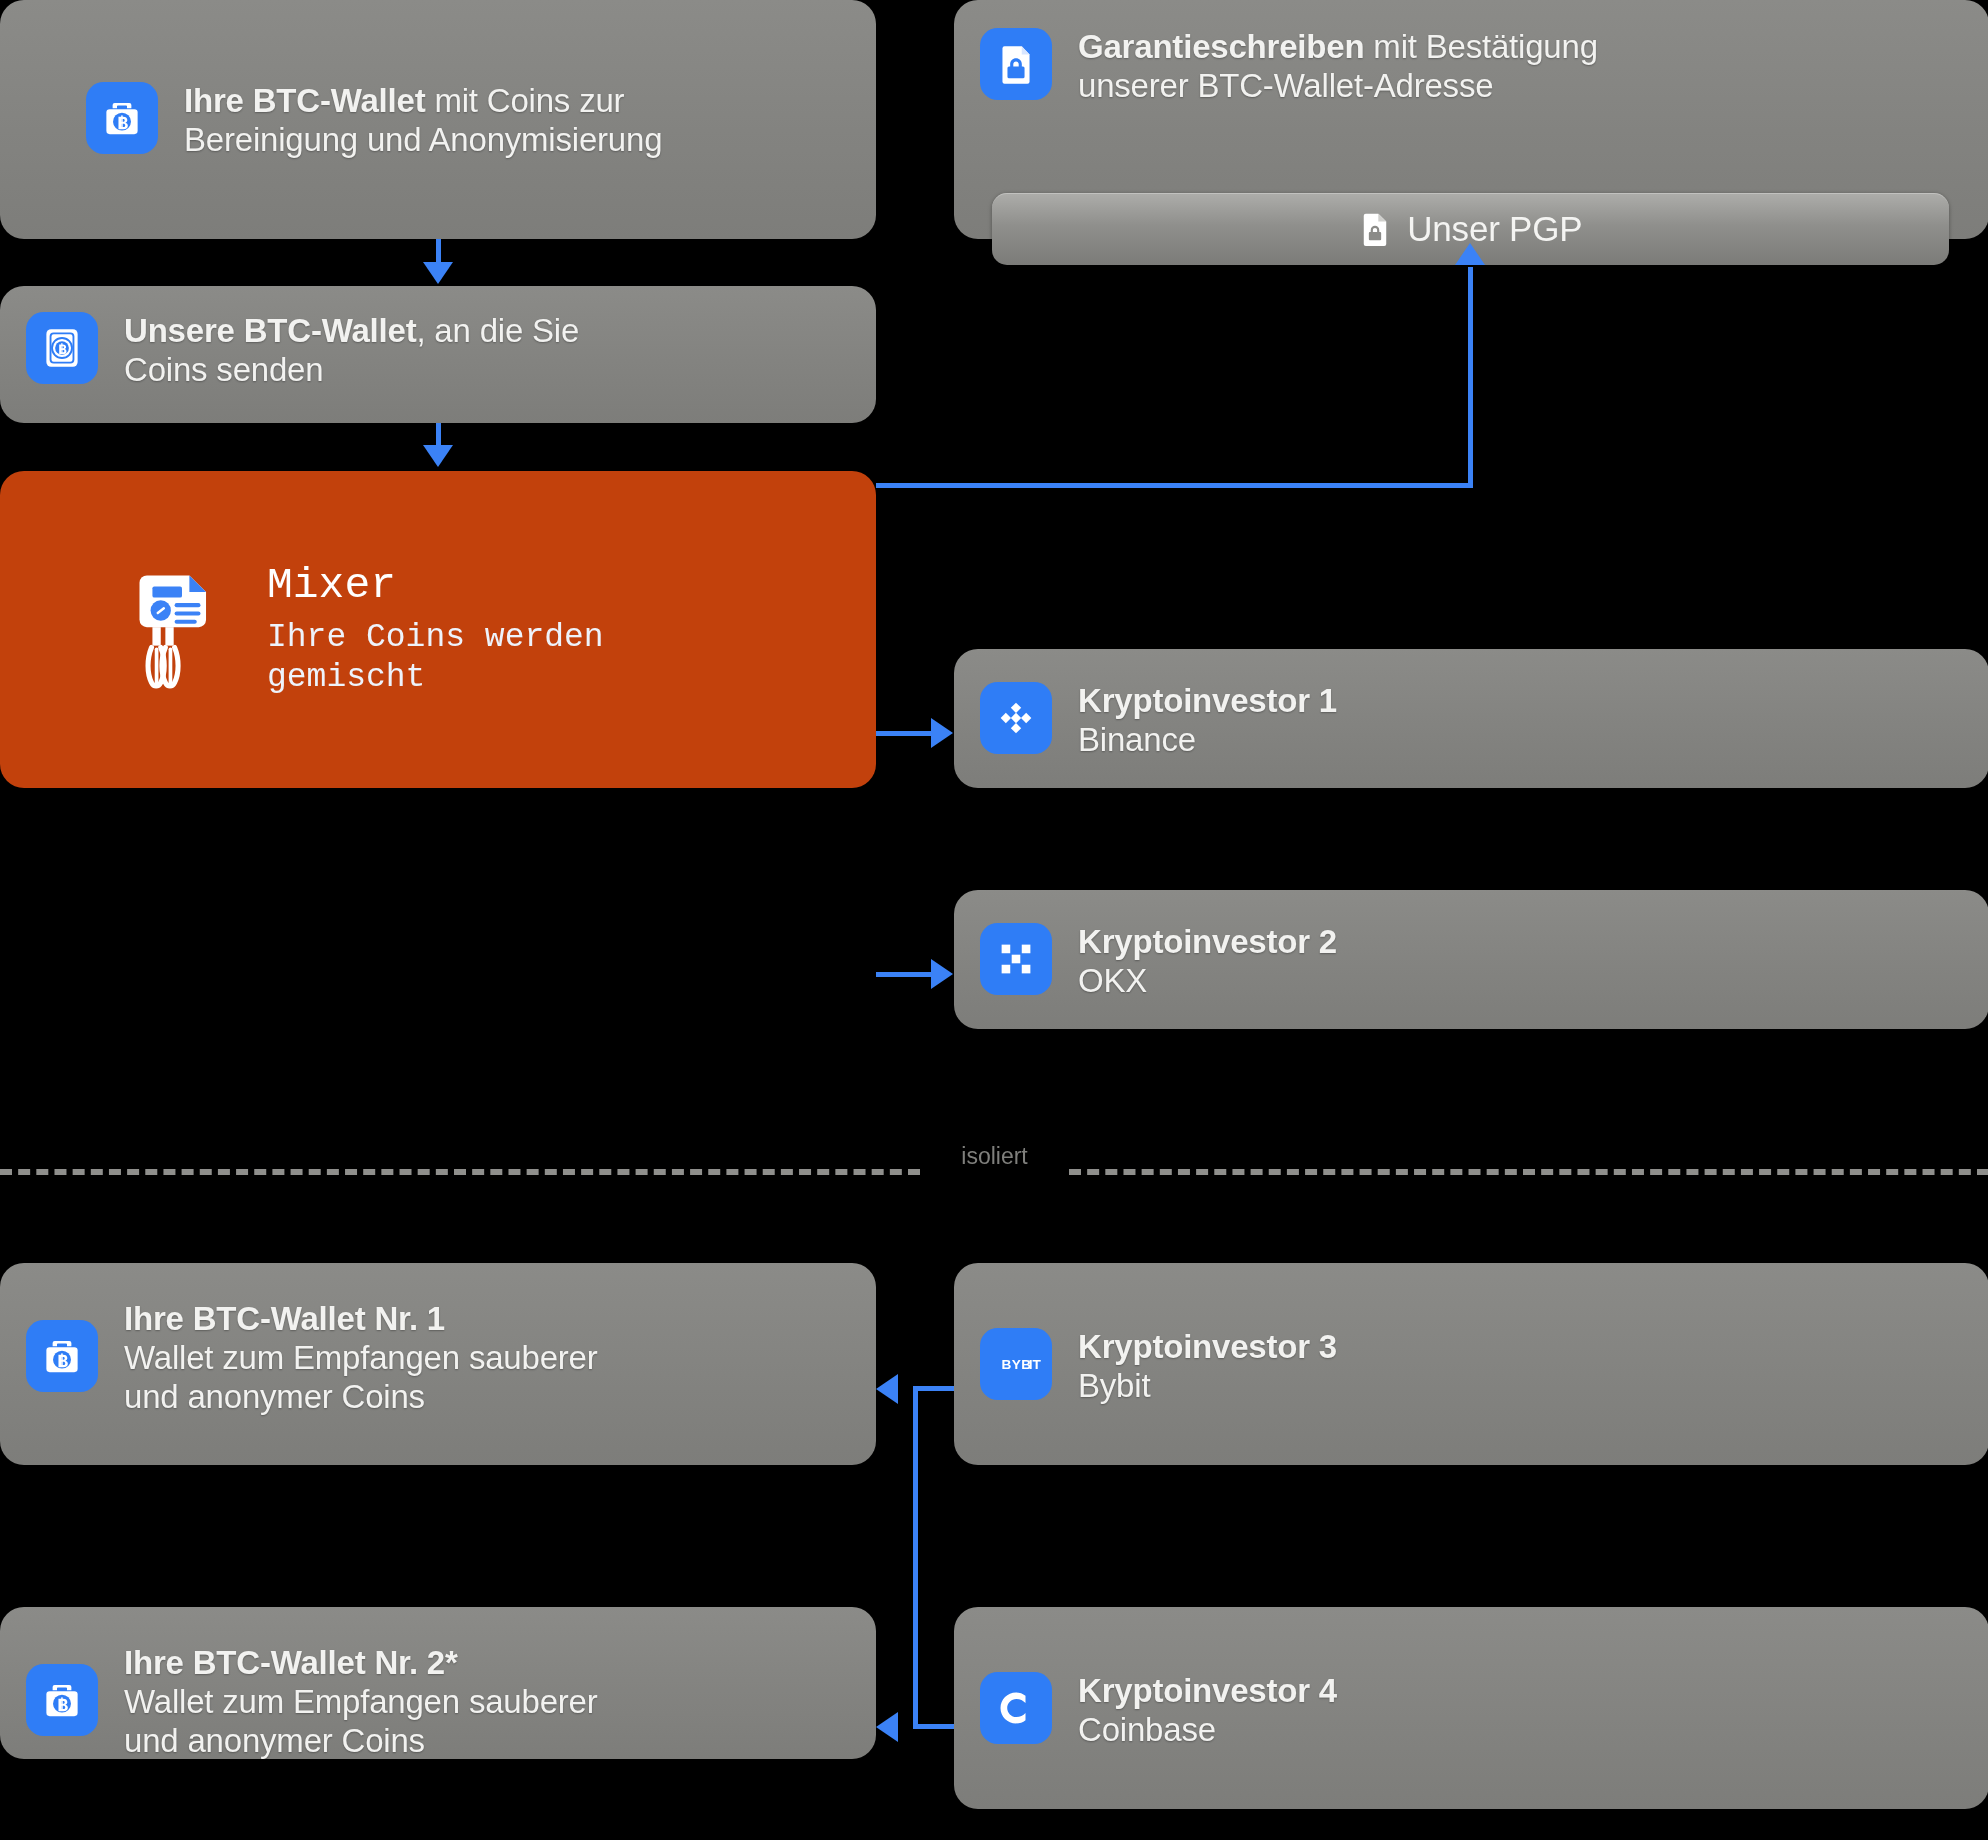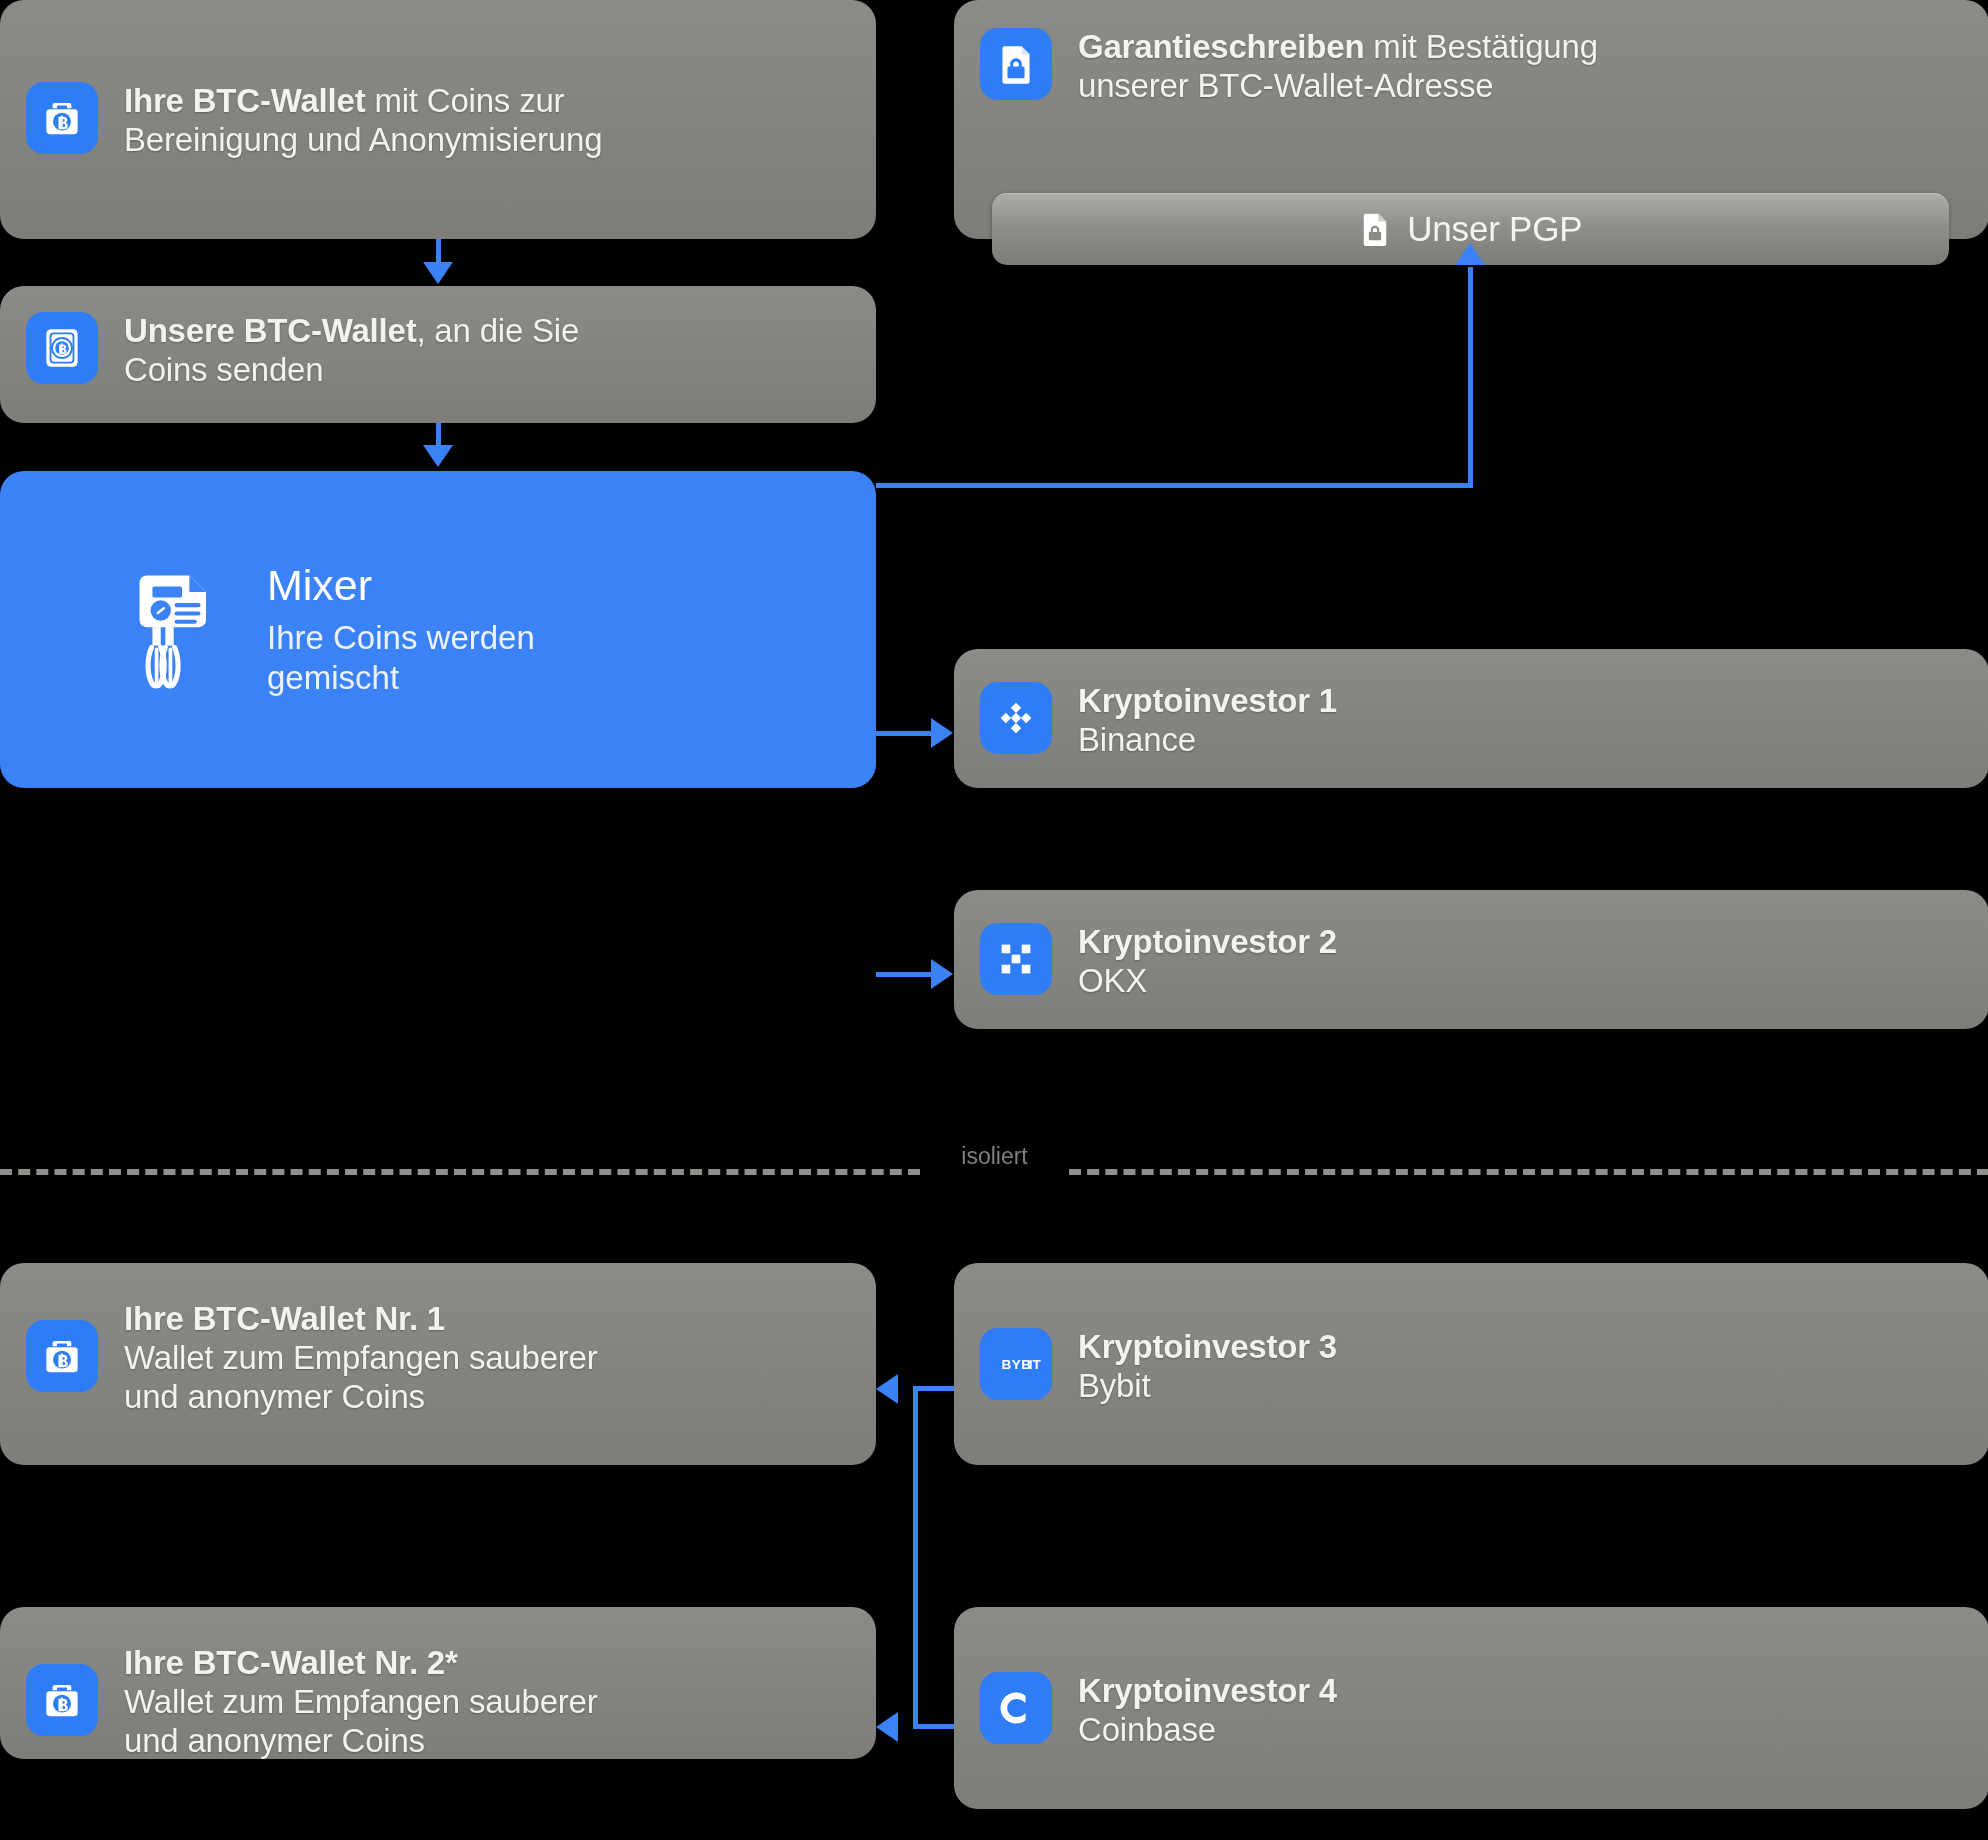--- a/index.html
+++ b/index.html
@@ -55,24 +55,25 @@
     line-height: 1.18;
     letter-spacing: -0.2px;
     text-shadow: 0 0.9px 1.9px rgba(0,0,0,0.30);
   }
   .t-bold { font-weight: 700; }
   .t-reg  { font-weight: 400; }
 
   
   .mixer {
     position: absolute;
-    background: #3b82f6;
+    background: #c2410c;
     border-radius: 24px;
     display: flex;
     align-items: center;
+    font-family: Liberation Mono, monospace;
   }
   .mixer-row { display: flex; align-items: center; gap: 35px; }
   .mixer-title {
     color: #ffffff;
     font-size: 43px;
     font-weight: 400;
     line-height: 1.15;
     letter-spacing: 0px;
   }
   .mixer-sub {
@@ -152,21 +153,21 @@
     white-space: nowrap;
     transform: translateY(-15px);
   }
 </style>
 </head>
 <body>
 
 <div id="stage">
 
   <div class="card grad" style="left:0px; top:0px; width:876px; height:239px;">
-    <div class="card-inner" style="padding:82px 37px 0 26px;">
+    <div class="card-inner" style="padding:82px 37px 0 42px;margin-left:44px;">
       <span class="icon-badge">
         <svg width="50" height="50" viewBox="0 0 48 48">
           <path fill="#ffffff" d="M17 9.5h14a2 2 0 0 1 2 2v3.2h-4.2v-1.9a0.9 0.9 0 0 0-.9-.9h-7.8a0.9 0.9 0 0 0-.9.9v1.9H15v-3.2a2 2 0 0 1 2-2z"></path>
           <rect x="9" y="15.5" width="30" height="24" rx="3.2" fill="#ffffff"></rect>
           <circle cx="24" cy="27.5" r="8.6" fill="#2f7df6"></circle>
           <g fill="#ffffff">
             <rect x="23.2" y="21.4" width="1.5" height="12.3" rx="0.6"></rect>
             <path d="M20.6 22.9h4.6c2.4 0 3.9 1.2 3.9 3.1 0 1.3-.7 2.2-1.8 2.6 1.4.3 2.3 1.4 2.3 2.9 0 2.1-1.6 3.3-4.2 3.3h-4.8V22.9zm2.5 2.1v2.7h1.9c1 0 1.6-.5 1.6-1.4s-.6-1.3-1.6-1.3h-1.9zm0 4.6v3h2.2c1.1 0 1.8-.6 1.8-1.5 0-1-.7-1.5-1.8-1.5h-2.2z"></path>
           </g>
         </svg>

